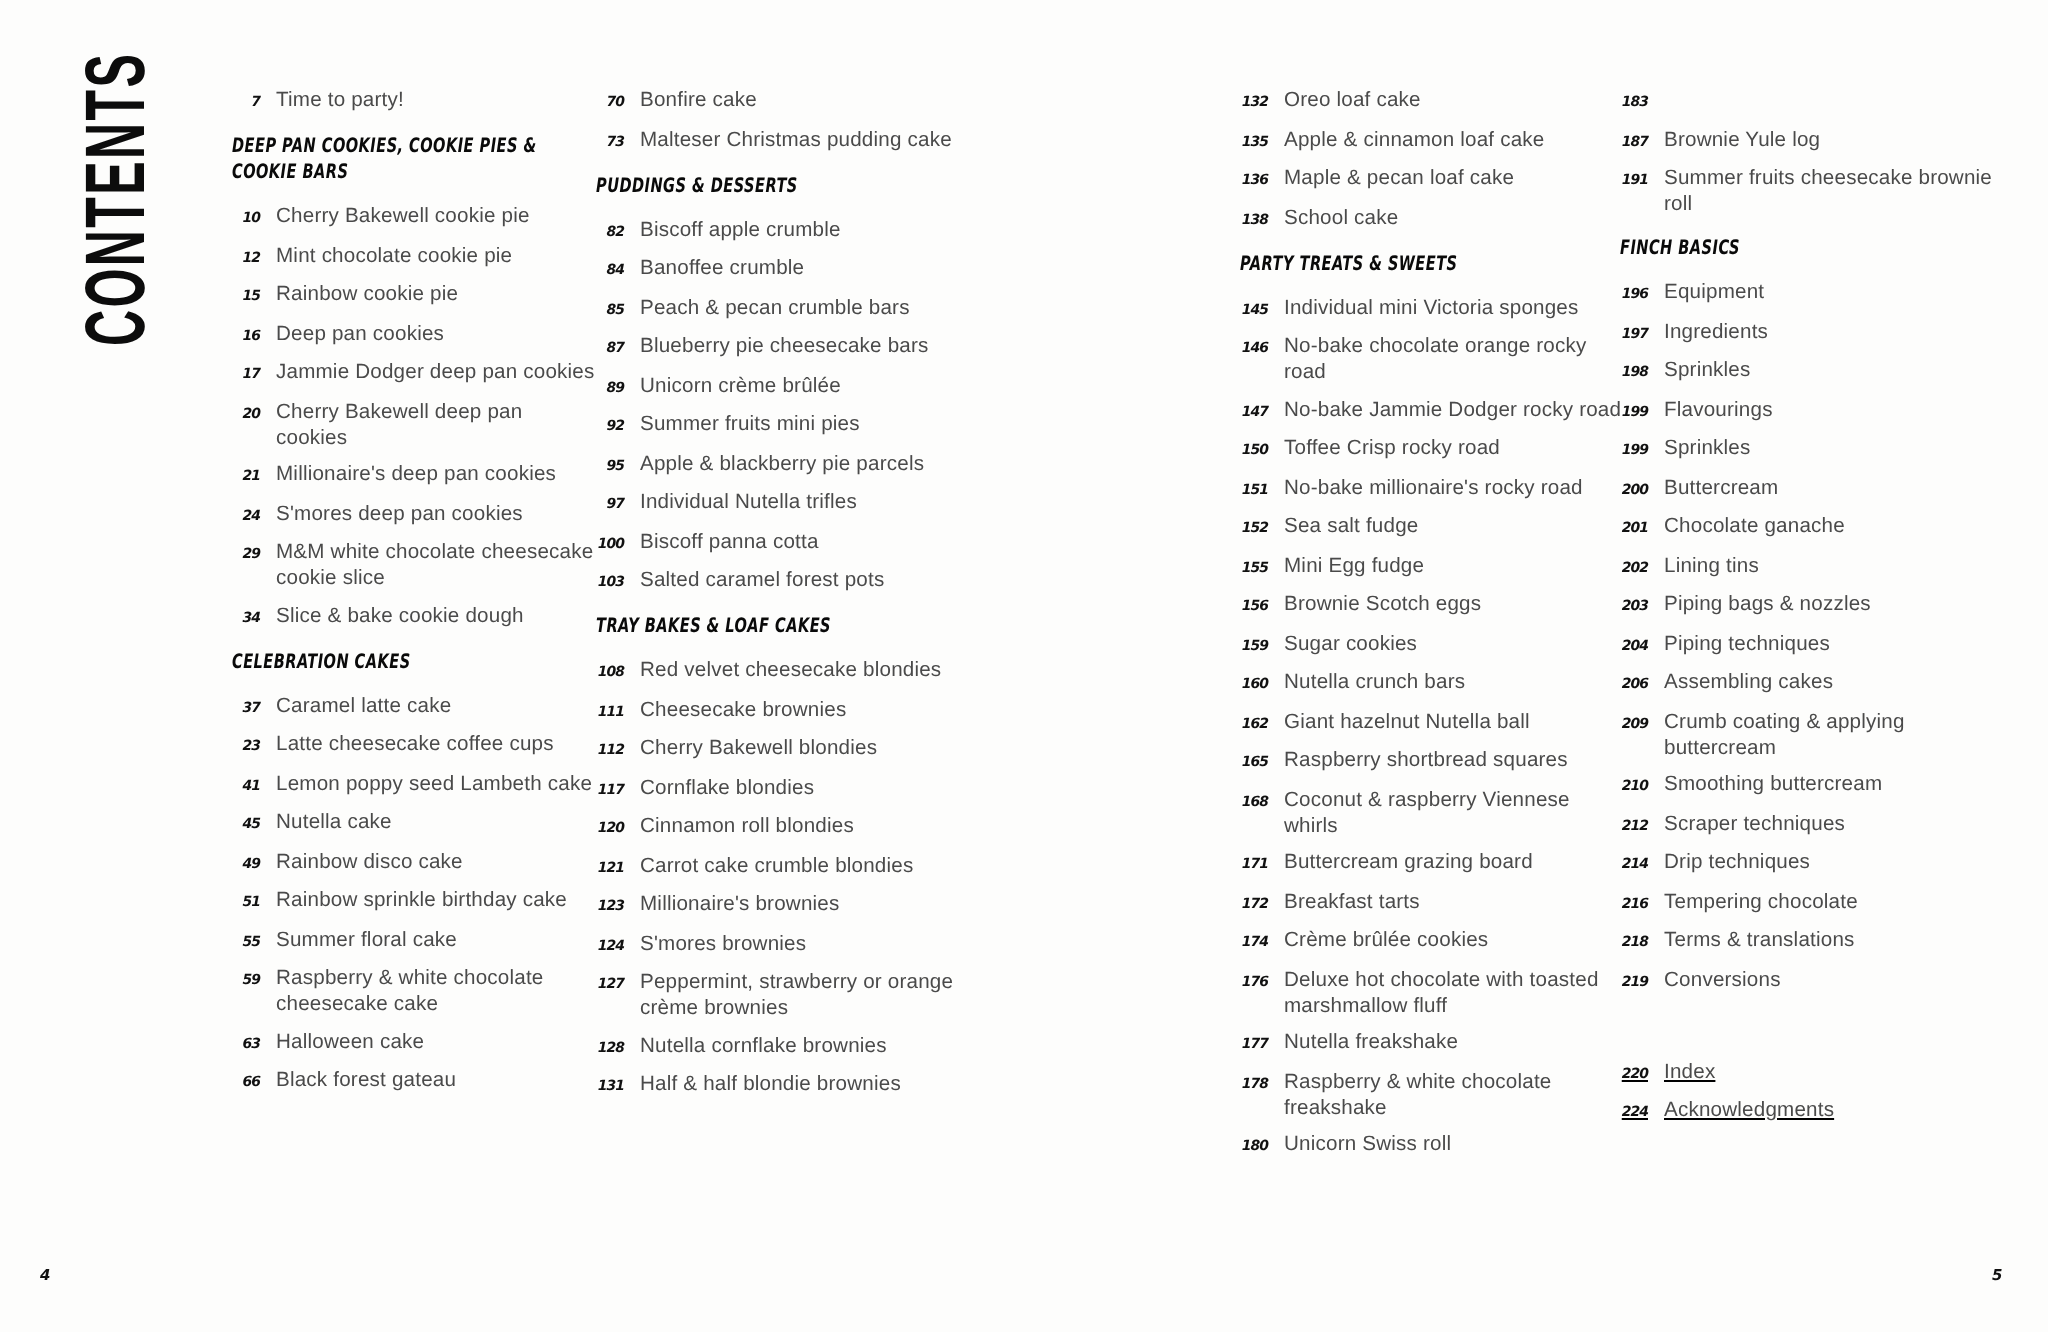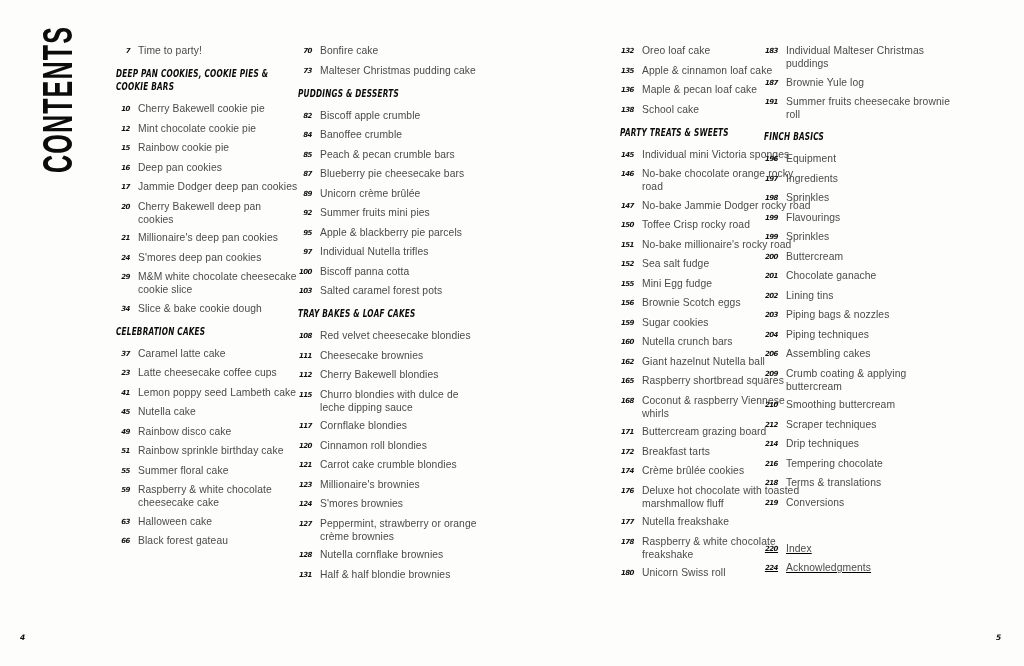--- a/index.html
+++ b/index.html
@@ -26,21 +26,21 @@
     line-height: 1;
     color: #0c0c0c;
     white-space: nowrap;
   }
 
   
   .col { position: absolute; top: 44px; }
   .col-1 { left: 116px; width: 182px; }
   .col-2 { left: 298px; width: 184px; }
   .col-3 { left: 620px; width: 192px; }
-  .col-4 { left: 764px; width: 192px; }
+  .col-4 { left: 810px; width: 192px; }
 
   .group + .group { margin-top: 9px; }
   .group.gap { margin-top: 32px; text-decoration: underline; }
 
   .heading {
     font-family: "DejaVu Sans", sans-serif;
     font-weight: bold;
     font-style: italic;
     font-size: 10px;
     letter-spacing: 0.3px;
@@ -247,24 +247,20 @@
           </div>
           <div class="entry">
             <span class="num">111</span>
             <span class="label">Cheesecake brownies</span>
           </div>
           <div class="entry">
             <span class="num">112</span>
             <span class="label">Cherry Bakewell blondies</span>
           </div>
           <div class="entry">
-            <span class="num">115</span>
-            <span class="label">Churro blondies with dulce de leche dipping sauce</span>
-          </div>
-          <div class="entry">
             <span class="num">117</span>
             <span class="label">Cornflake blondies</span>
           </div>
           <div class="entry">
             <span class="num">120</span>
             <span class="label">Cinnamon roll blondies</span>
           </div>
           <div class="entry">
             <span class="num">121</span>
             <span class="label">Carrot cake crumble blondies</span>
@@ -391,21 +387,20 @@
           <div class="entry">
             <span class="num">180</span>
             <span class="label">Unicorn Swiss roll</span>
           </div>
         </div>
       </div>
       <div class="col col-4">
         <div class="group">
           <div class="entry">
             <span class="num">183</span>
-            <span class="label">Individual Malteser Christmas puddings</span>
           </div>
           <div class="entry">
             <span class="num">187</span>
             <span class="label">Brownie Yule log</span>
           </div>
           <div class="entry">
             <span class="num">191</span>
             <span class="label">Summer fruits cheesecake brownie roll</span>
           </div>
         </div>

